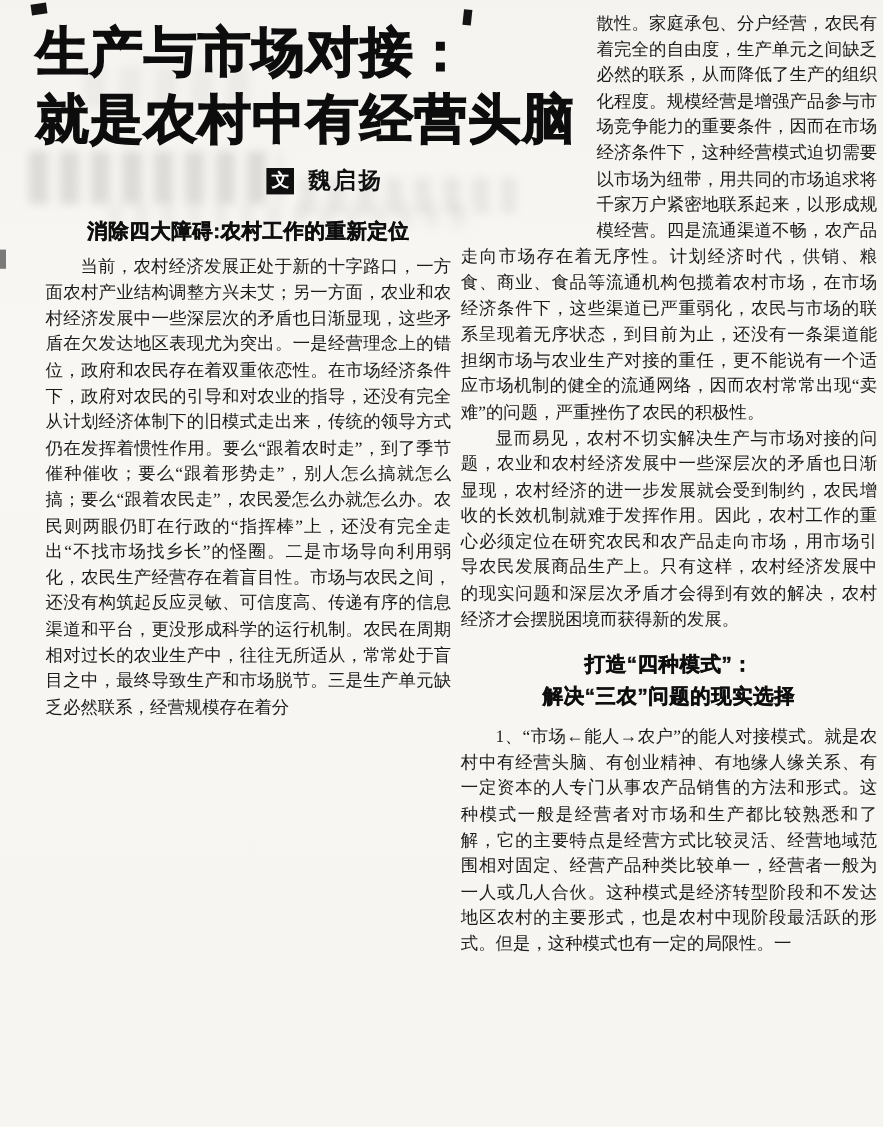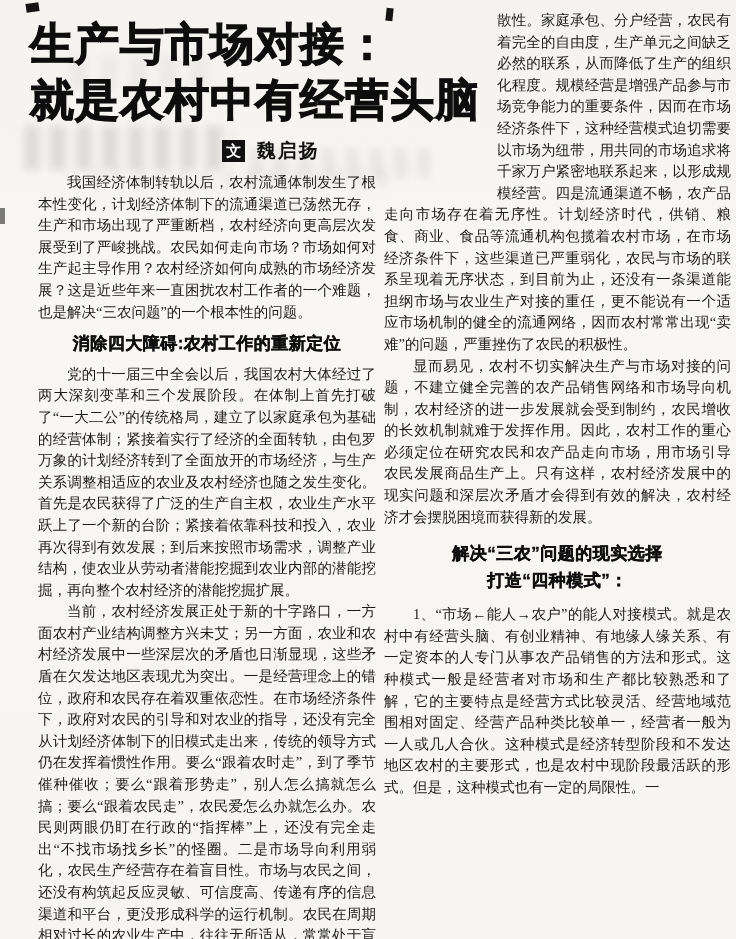--- a/index.html
+++ b/index.html
@@ -70,30 +70,28 @@
   <div class="title-block">
     <div class="title-line">生产与市场对接：</div>
     <div class="title-line">就是农村中有经营头脑</div>
     <div class="author-row">
       <span class="author-badge">文</span>
       <span class="author-name">魏启扬</span>
     </div>
   </div>
 
   <div class="col col-left">
-    <p class="indent">我国经济体制转轨以后，农村流通体制发生了根本性变化，计划经济体制下的流通渠道已荡然无存，生产和市场出现了严重断档，农村经济向更高层次发展受到了严峻挑战。农民如何走向市场？市场如何对生产起主导作用？农村经济如何向成熟的市场经济发展？这是近些年来一直困扰农村工作者的一个难题，也是解决“三农问题”的一个根本性的问题。</p>
     <div class="sec-heading">消除四大障碍:农村工作的重新定位</div>
-    <p class="indent">党的十一届三中全会以后，我国农村大体经过了两大深刻变革和三个发展阶段。在体制上首先打破了“一大二公”的传统格局，建立了以家庭承包为基础的经营体制；紧接着实行了经济的全面转轨，由包罗万象的计划经济转到了全面放开的市场经济，与生产关系调整相适应的农业及农村经济也随之发生变化。首先是农民获得了广泛的生产自主权，农业生产水平跃上了一个新的台阶；紧接着依靠科技和投入，农业再次得到有效发展；到后来按照市场需求，调整产业结构，使农业从劳动者潜能挖掘到农业内部的潜能挖掘，再向整个农村经济的潜能挖掘扩展。</p>
     <p class="indent">当前，农村经济发展正处于新的十字路口，一方面农村产业结构调整方兴未艾；另一方面，农业和农村经济发展中一些深层次的矛盾也日渐显现，这些矛盾在欠发达地区表现尤为突出。一是经营理念上的错位，政府和农民存在着双重依恋性。在市场经济条件下，政府对农民的引导和对农业的指导，还没有完全从计划经济体制下的旧模式走出来，传统的领导方式仍在发挥着惯性作用。要么“跟着农时走”，到了季节催种催收；要么“跟着形势走”，别人怎么搞就怎么搞；要么“跟着农民走”，农民爱怎么办就怎么办。农民则两眼仍盯在行政的“指挥棒”上，还没有完全走出“不找市场找乡长”的怪圈。二是市场导向利用弱化，农民生产经营存在着盲目性。市场与农民之间，还没有构筑起反应灵敏、可信度高、传递有序的信息渠道和平台，更没形成科学的运行机制。农民在周期相对过长的农业生产中，往往无所适从，常常处于盲目之中，最终导致生产和市场脱节。三是生产单元缺乏必然联系，经营规模存在着分</p>
   </div>
 
   <div class="col col-right">
     <div class="title-spacer"></div>
     <p>散性。家庭承包、分户经营，农民有着完全的自由度，生产单元之间缺乏必然的联系，从而降低了生产的组织化程度。规模经营是增强产品参与市场竞争能力的重要条件，因而在市场经济条件下，这种经营模式迫切需要以市场为纽带，用共同的市场追求将千家万户紧密地联系起来，以形成规模经营。四是流通渠道不畅，农产品走向市场存在着无序性。计划经济时代，供销、粮食、商业、食品等流通机构包揽着农村市场，在市场经济条件下，这些渠道已严重弱化，农民与市场的联系呈现着无序状态，到目前为止，还没有一条渠道能担纲市场与农业生产对接的重任，更不能说有一个适应市场机制的健全的流通网络，因而农村常常出现“卖难”的问题，严重挫伤了农民的积极性。</p>
-    <p class="indent">显而易见，农村不切实解决生产与市场对接的问题，不建立健全完善的农产品销售网络和市场导向机制，农村经济的进一步发展就会受到制约，农民增收的长效机制就难于发挥作用。因此，农村工作的重心必须定位在研究农民和农产品走向市场，用市场引导农民发展商品生产上。只有这样，农村经济发展中的现实问题和深层次矛盾才会得到有效的解决，农村经济才会摆脱困境而获得新的发展。</p>
+    <p class="indent">显而易见，农村不切实解决生产与市场对接的问题，农业和农村经济发展中一些深层次的矛盾也日渐显现，农村经济的进一步发展就会受到制约，农民增收的长效机制就难于发挥作用。因此，农村工作的重心必须定位在研究农民和农产品走向市场，用市场引导农民发展商品生产上。只有这样，农村经济发展中的现实问题和深层次矛盾才会得到有效的解决，农村经济才会摆脱困境而获得新的发展。</p>
     <div class="sec-heading two-line">
+      <div>打造“四种模式”：</div>
       <div>解决“三农”问题的现实选择</div>
-      <div>打造“四种模式”：</div>
     </div>
     <p class="indent">1、“市场←能人→农户”的能人对接模式。就是农村中有经营头脑、有创业精神、有地缘人缘关系、有一定资本的人专门从事农产品销售的方法和形式。这种模式一般是经营者对市场和生产都比较熟悉和了解，它的主要特点是经营方式比较灵活、经营地域范围相对固定、经营产品种类比较单一，经营者一般为一人或几人合伙。这种模式是经济转型阶段和不发达地区农村的主要形式，也是农村中现阶段最活跃的形式。但是，这种模式也有一定的局限性。一</p>
   </div>
 
 </div>
 
 </body></html>

